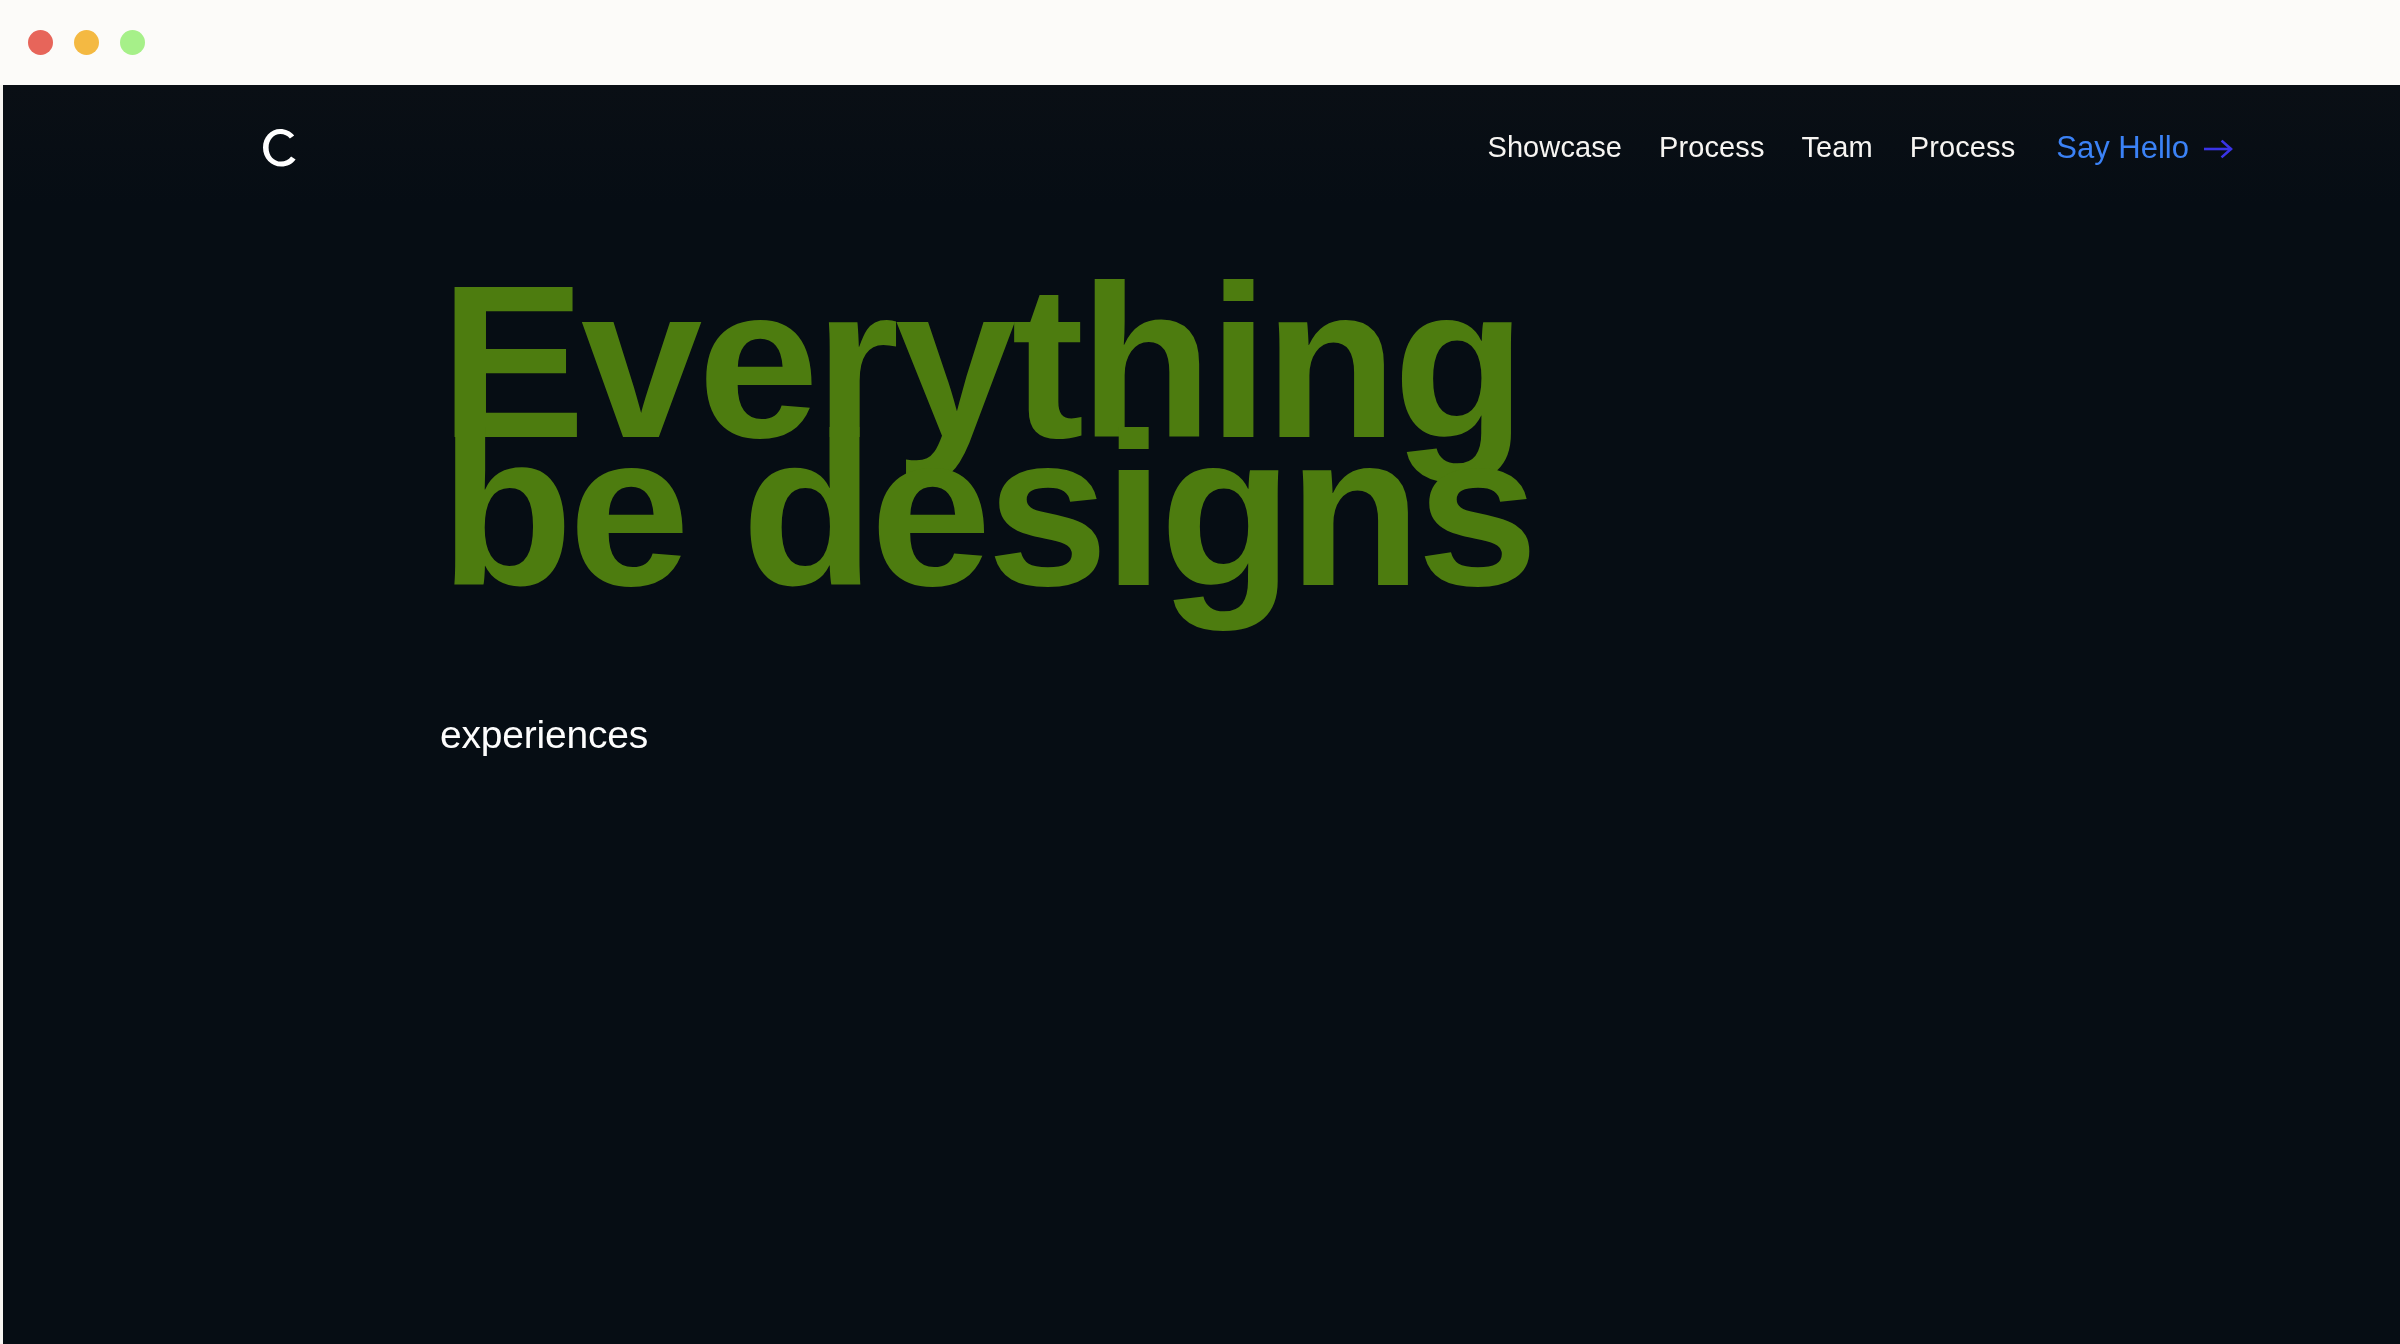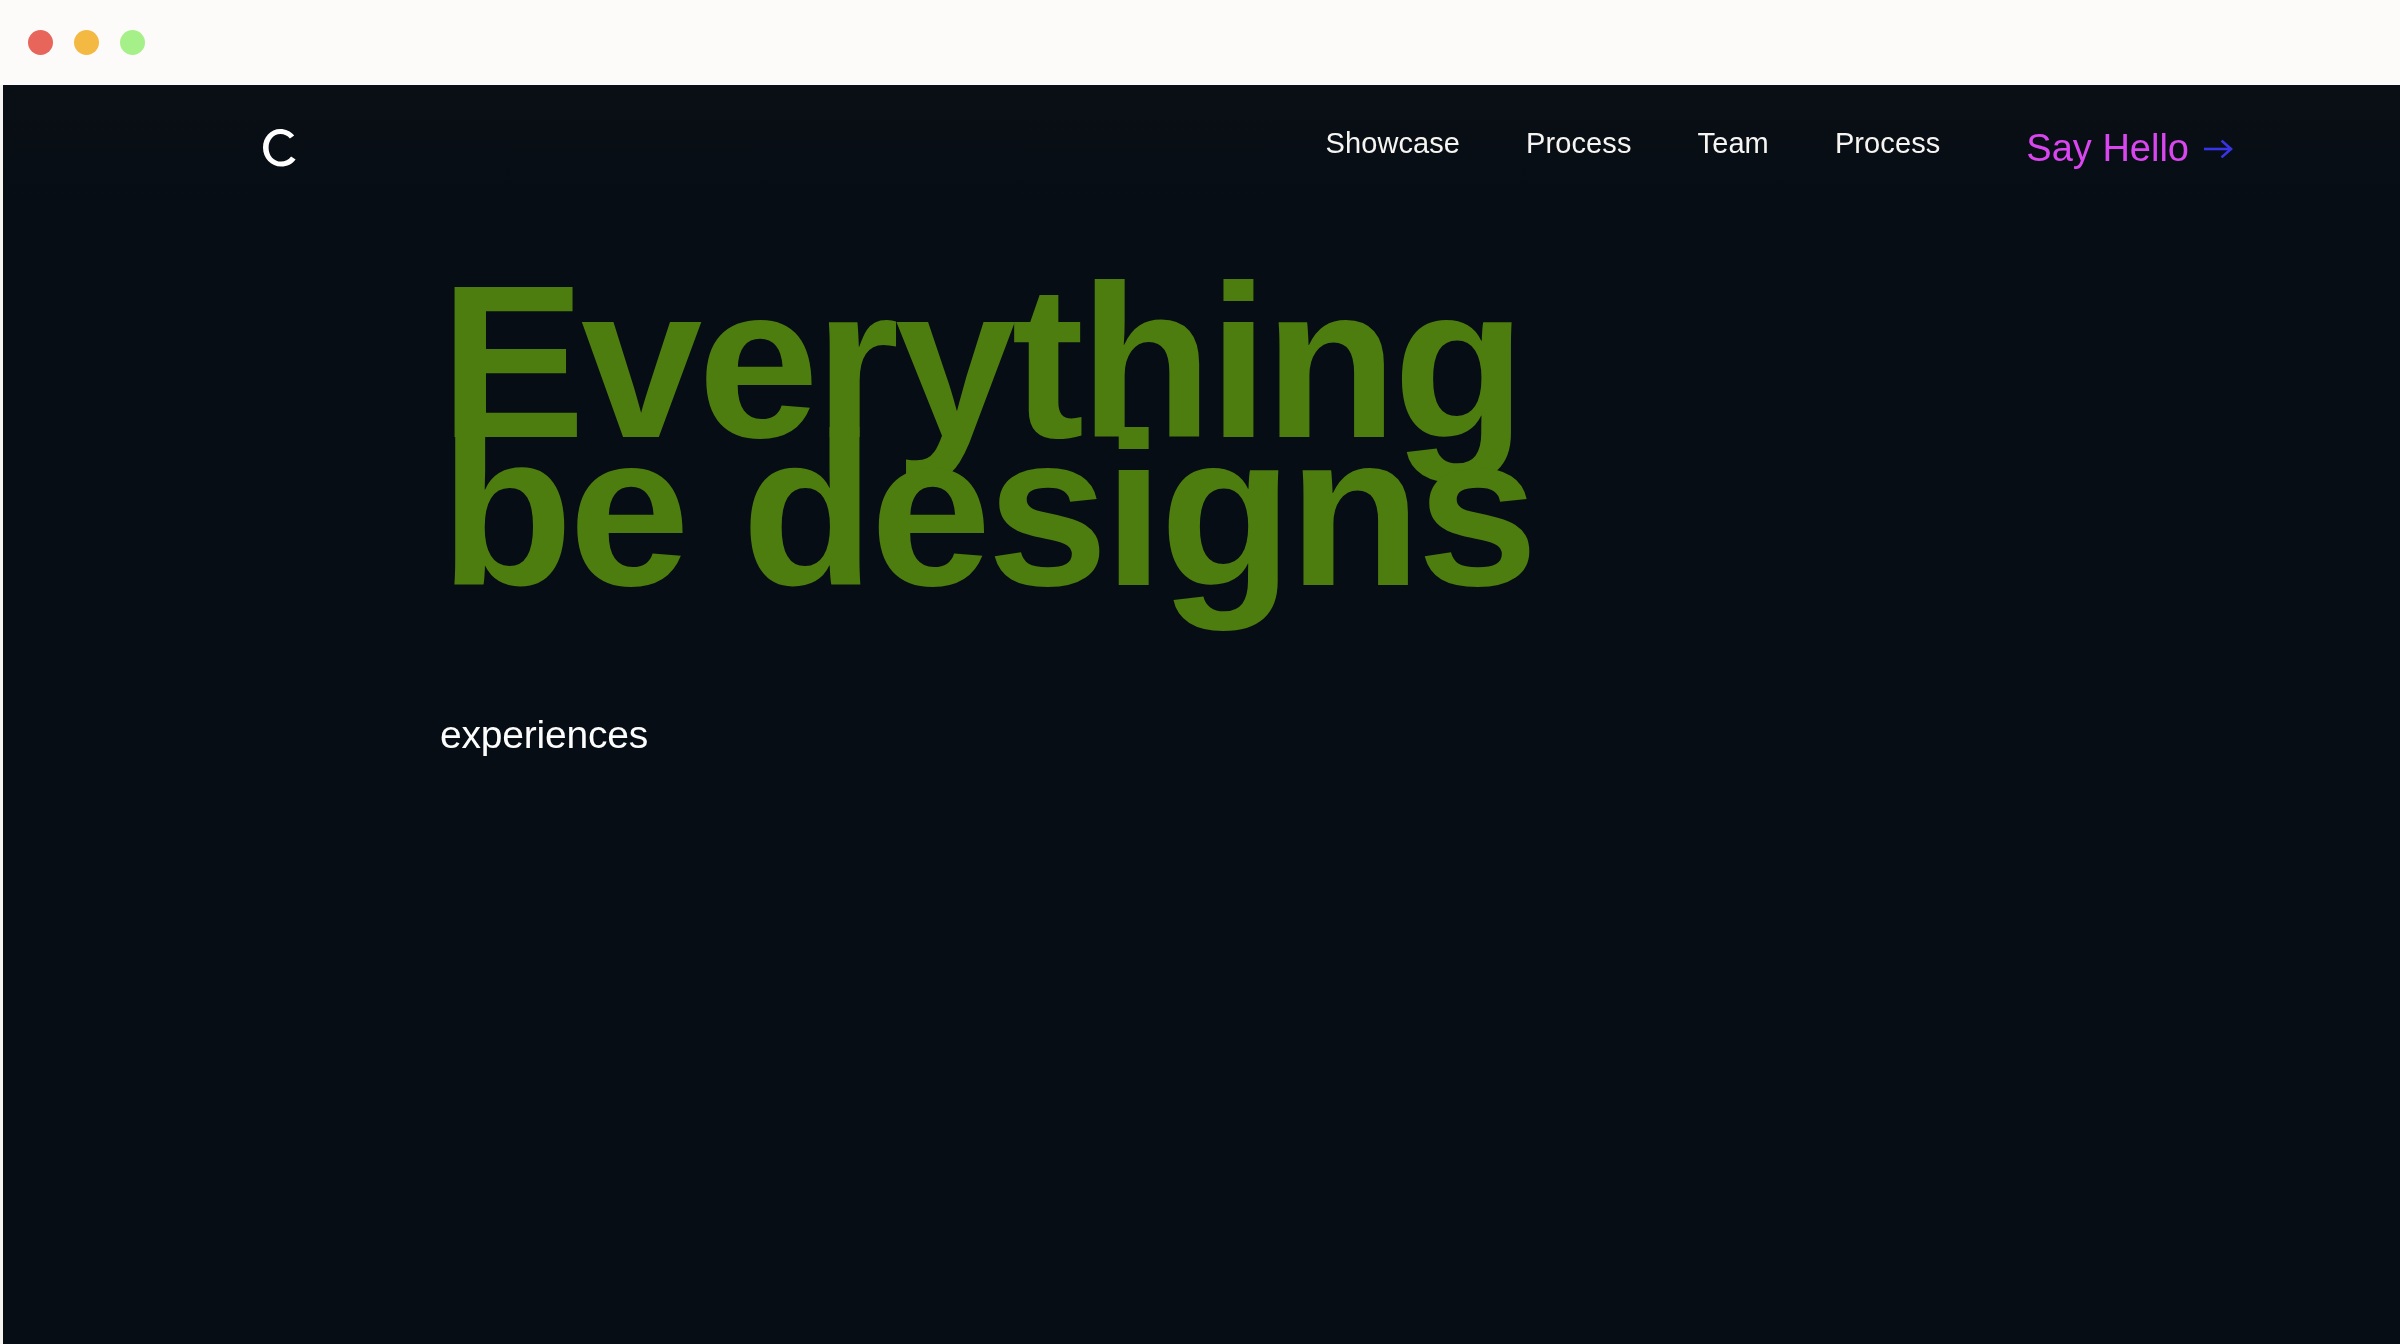--- a/index.html
+++ b/index.html
@@ -77,43 +77,43 @@
     align-items:center;
     justify-content:space-between;
   }
 
   .brand { display:flex; align-items:center; }
 
   .logo-mark { display:block; }
 
   .nav {
     display:flex;
-    align-items:flex-start;
-    gap:66px;
+    align-items:center;
+    gap:37px;
   }
 
   .nav-link {
     color:#f7f5f2;
     font-size:29px;
     line-height:1;
     letter-spacing:0.1px;
     text-decoration:none;
     white-space:nowrap;
   }
 
   .nav-cta {
     display:flex;
     align-items:center;
     gap:15px;
-    color:#d946ef;
-    font-size:38px;
+    color:#3b82f6;
+    font-size:31px;
     line-height:1;
     text-decoration:none;
     white-space:nowrap;
-    margin-left:20px;
+    margin-left:4px;
   }
   .nav-cta .arrow-icon { display:block; margin-top:2px; }
 
   
   .hero {
     position:relative;
     z-index:2;
     padding-left:437px;
     padding-top:78px;
   }

